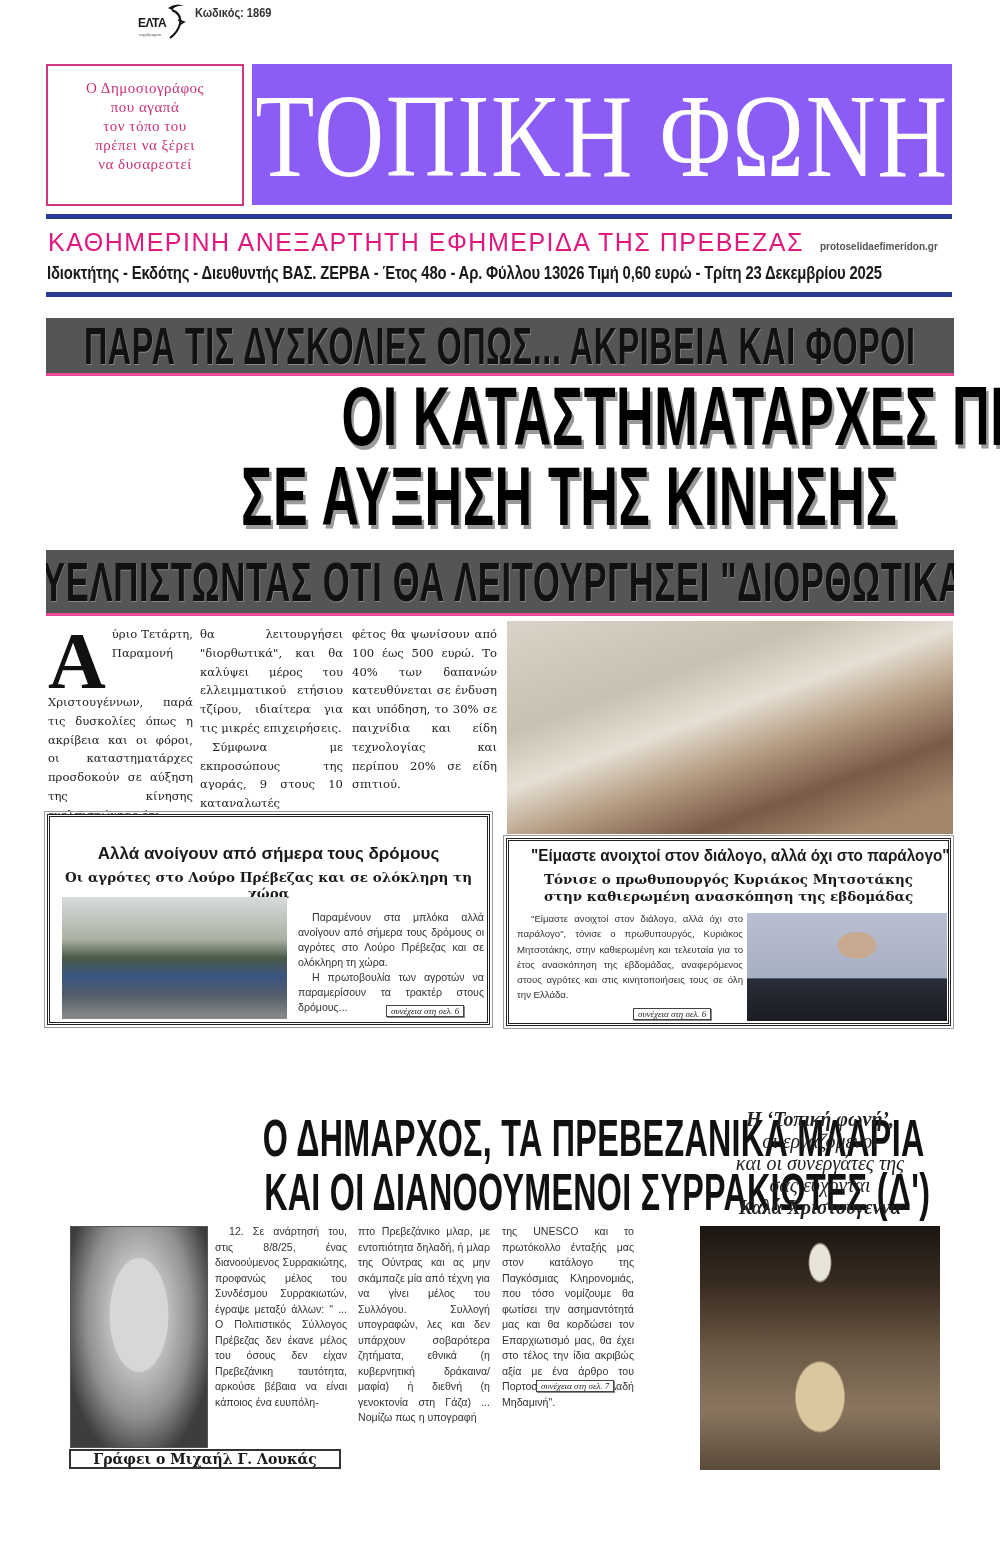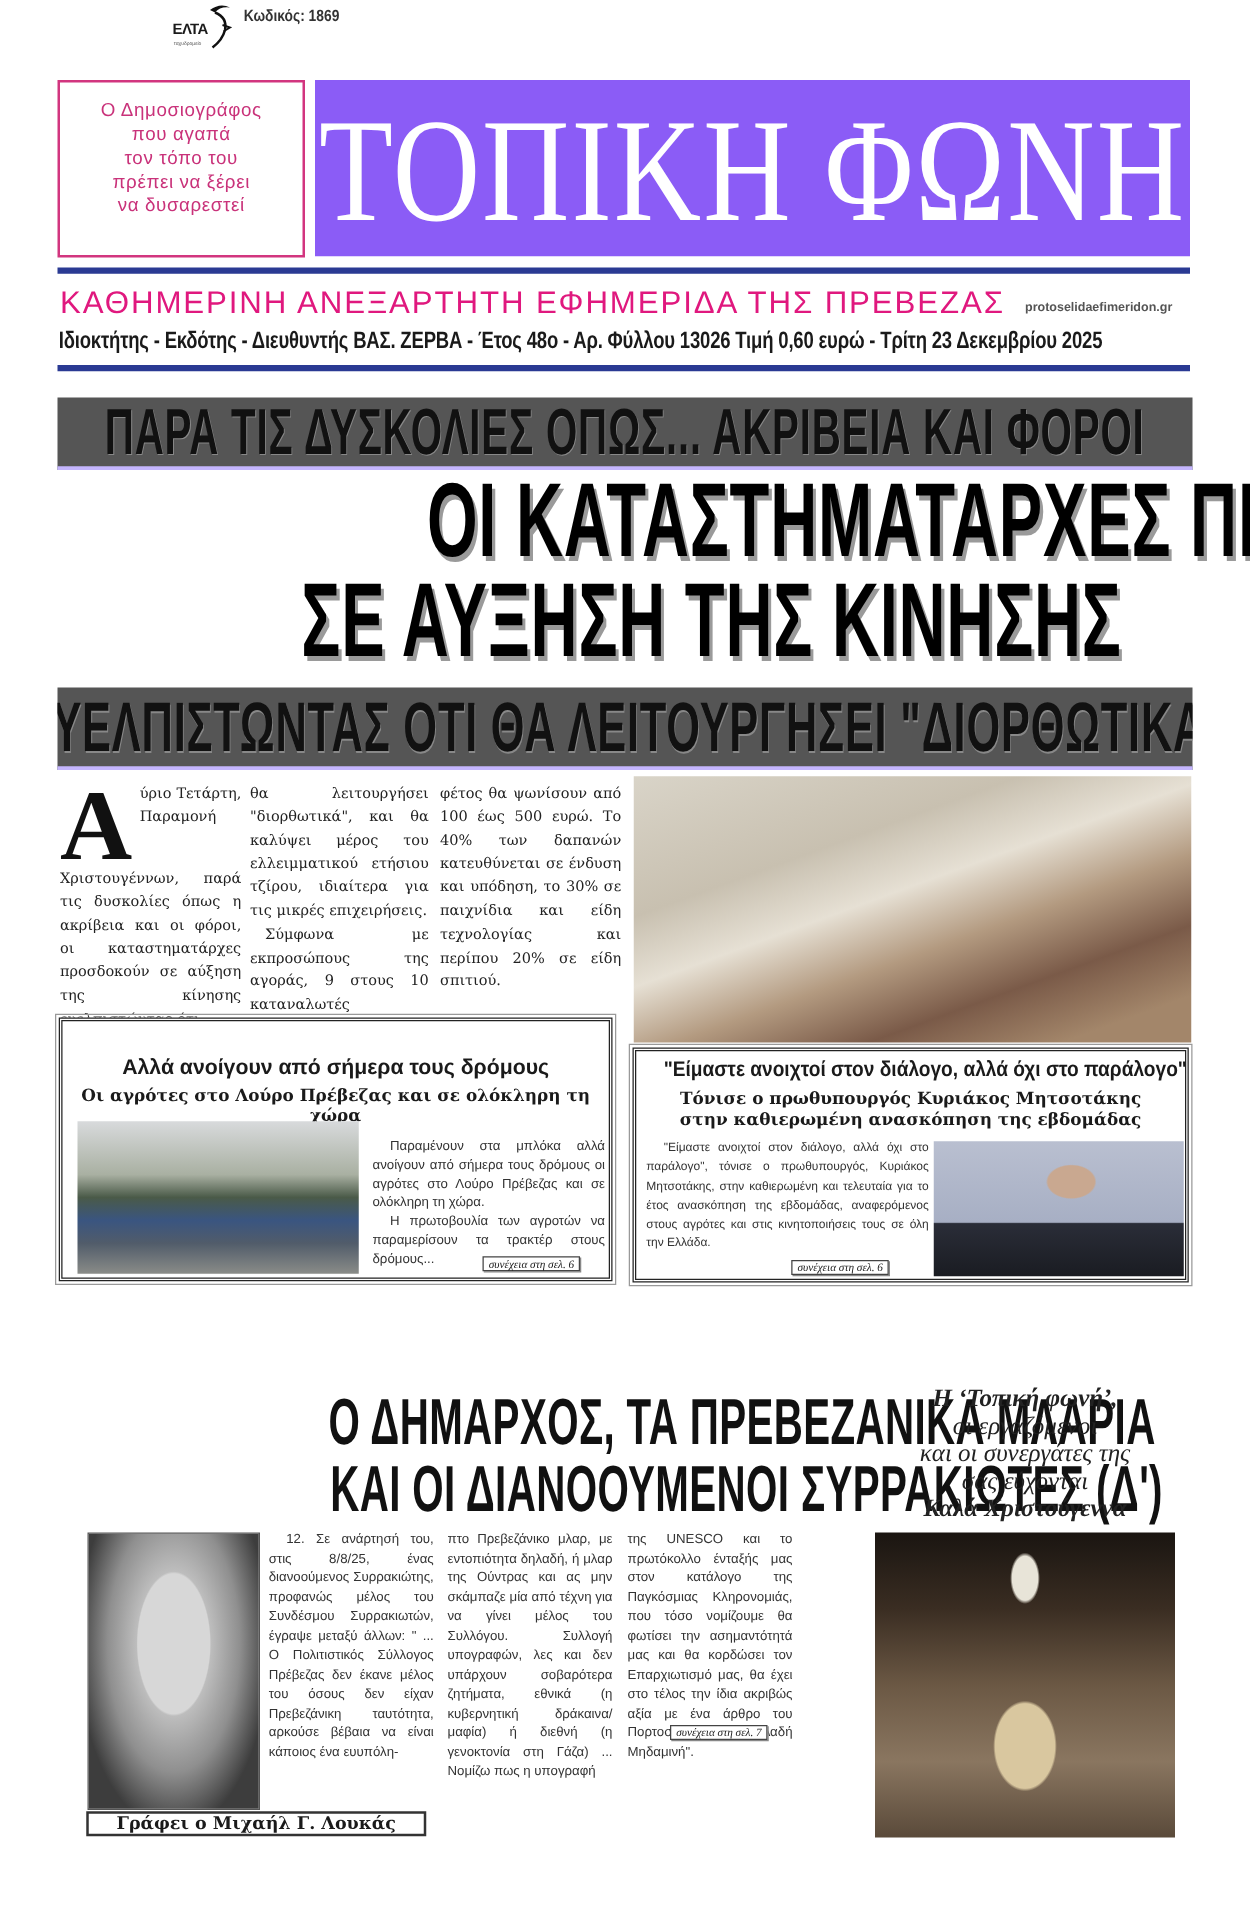--- a/index.html
+++ b/index.html
@@ -8,33 +8,33 @@
 
   
   .elta { left: 136px; top: 2px; width: 50px; height: 38px; }
   .elta-text { font-family: "Liberation Sans", sans-serif; font-weight: bold; font-size: 12px; position: absolute; left: 2px; top: 14px; letter-spacing: -0.5px; }
   .elta-sub { font-size: 4px; position: absolute; left: 3px; top: 30px; color: #555; font-family: "Liberation Sans", sans-serif; }
   .elta-bird { position: absolute; left: 28px; top: 0; width: 22px; height: 38px; }
   .code { left: 195px; top: 5px; font-family: "Liberation Sans", sans-serif; font-weight: bold; font-size: 13px; color: #333; transform: scaleX(0.85); transform-origin: left; }
 
   
   .motto { left: 46px; top: 64px; width: 198px; height: 142px; border: 2px solid #d2357f; display: flex; flex-direction: column; align-items: center; justify-content: center; padding-bottom: 18px; }
-  .motto span { display: block; color: #c9327a; font-family: Liberation Sans, sans-serif; font-size: 15px; line-height: 19px; text-align: center; letter-spacing: 0.5px; }
+  .motto span { display: block; color: #c9327a; font-family: Liberation Serif, serif; font-size: 15px; line-height: 19px; text-align: center; letter-spacing: 0.5px; }
 
   
   .mast { left: 252px; top: 64px; width: 700px; height: 141px; background: #8b5cf6; display: flex; align-items: center; justify-content: center; }
   .mast-title { color: #fff; font-family: "Liberation Serif", serif; font-size: 118px; line-height: 1; transform: scaleX(0.82); letter-spacing: 2px; white-space: nowrap; margin-top: 4px; }
 
   .rule { background: #2a3a93; left: 46px; width: 906px; height: 5px; }
   .subtitle { left: 48px; top: 228px; width: 905px; font-family: "Liberation Sans", sans-serif; color: #e0187e; font-size: 25px; letter-spacing: 1.5px; white-space: nowrap; overflow: hidden; height: 28px; line-height: 28px; transform-origin: left; }
   .watermark { left: 818px; top: 241px; font-family: "Liberation Sans", sans-serif; font-size: 10px; font-weight: bold; color: #555; background: rgba(255,255,255,0.85); padding: 0 2px; }
   .infoline { left: 47px; top: 262px; width: 910px; font-family: "Liberation Sans", sans-serif; font-weight: bold; font-size: 19px; white-space: nowrap; transform: scaleX(0.78); transform-origin: left; letter-spacing: -0.2px; }
 
   
-  .kicker { left: 46px; width: 908px; background: #555; border-bottom: 3px solid #c4b5fd; display: flex; justify-content: center; align-items: center; overflow: hidden; }
+  .kicker { left: 46px; width: 908px; background: #555; border-bottom: 3px solid #ec4899; display: flex; justify-content: center; align-items: center; overflow: hidden; }
   .kicker span { font-family: "Liberation Sans", sans-serif; font-weight: 900; color: #111; font-size: 52px; transform: scaleX(0.62); white-space: nowrap; text-shadow: 1px 1px 0 #888; letter-spacing: 1px; }
   .bighead { left: 40px; width: 920px; text-align: center; white-space: nowrap; }
   .bighead span { display: inline-block; font-family: "Liberation Sans", sans-serif; font-weight: 900; font-size: 84px; color: #000; transform: scaleX(0.62); text-shadow: 4px 4px 0 #9a9a9a; letter-spacing: 1px; }
 
   
   .col { font-family: "DejaVu Serif", serif; font-size: 11.6px; line-height: 18.8px; text-align: justify; color: #222; }
   .dropcap { float: left; font-family: "Liberation Serif", serif; font-weight: bold; font-size: 80px; line-height: 64px; margin: 4px 6px 0 0; color: #111; }
   .cont { font-family: "Liberation Serif", serif; font-style: italic; font-size: 9px; border: 1px solid #444; box-shadow: 1px 1px 0 #888; padding: 0 4px; background: #fff; white-space: nowrap; }
 
   .photo { overflow: hidden; }

